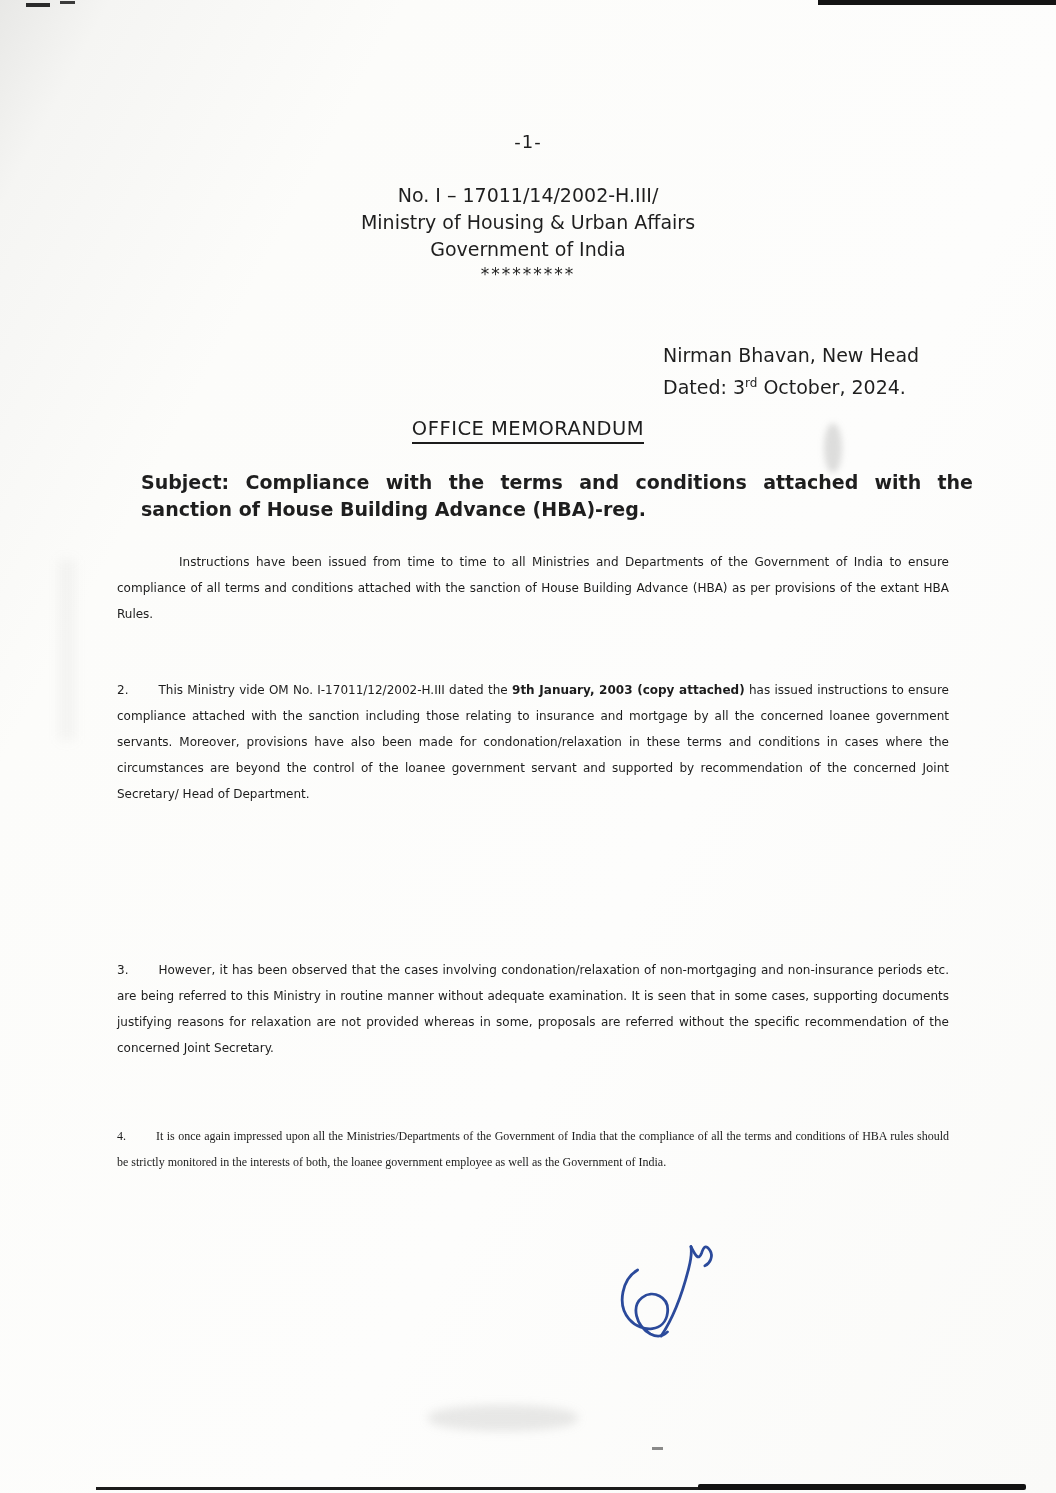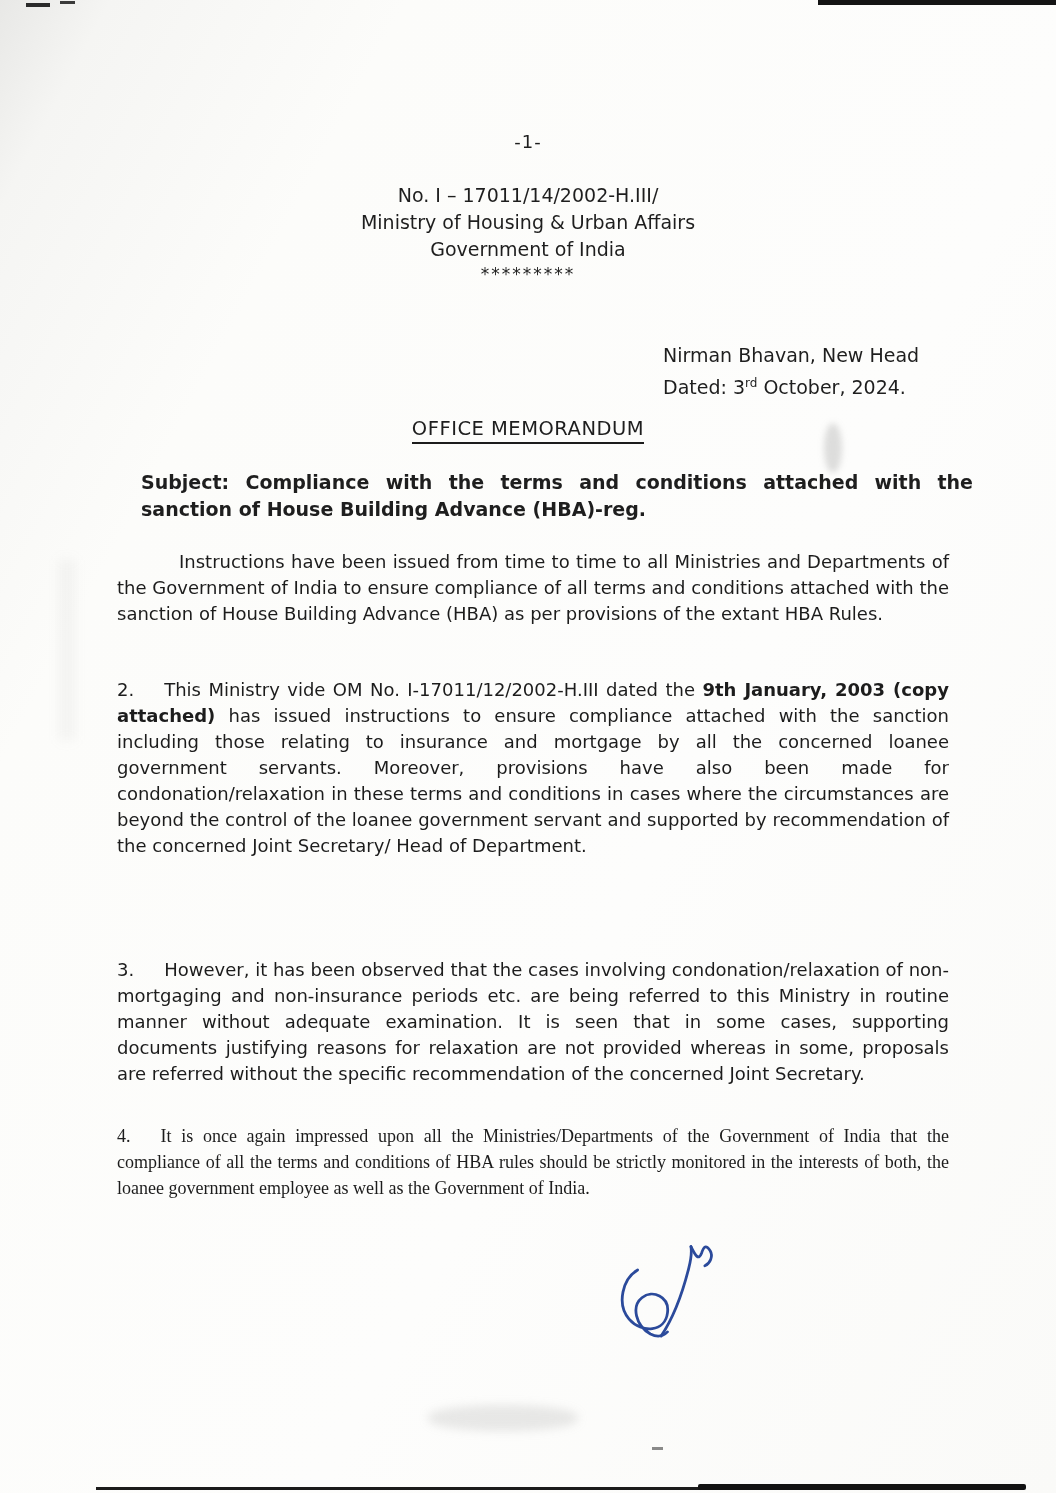--- a/index.html
+++ b/index.html
@@ -45,21 +45,21 @@
 
   .subject {
     position: absolute; top: 469px; left: 117px; width: 832px;
     font-size: 19px; font-weight: bold; line-height: 27px;
     text-align: justify;
     margin-left: 24px;
   }
 
   .para {
     position: absolute; left: 117px; width: 832px;
-    font-size: 18px; line-height: 26px; text-align: justify;
+    font-size: 12px; line-height: 26px; text-align: justify;
     color: #1c1c1c;
   }
   .para .pnum { margin-right: 30px; }
   #para-1 { top: 549px; text-indent: 62px; }
   #para-2 { top: 677px; }
   #para-3 { top: 957px; }
   #para-4 { top: 1123px; font-family: Liberation Serif, serif; }
 
   .signature {
     position: absolute; top: 1238px; left: 610px;

